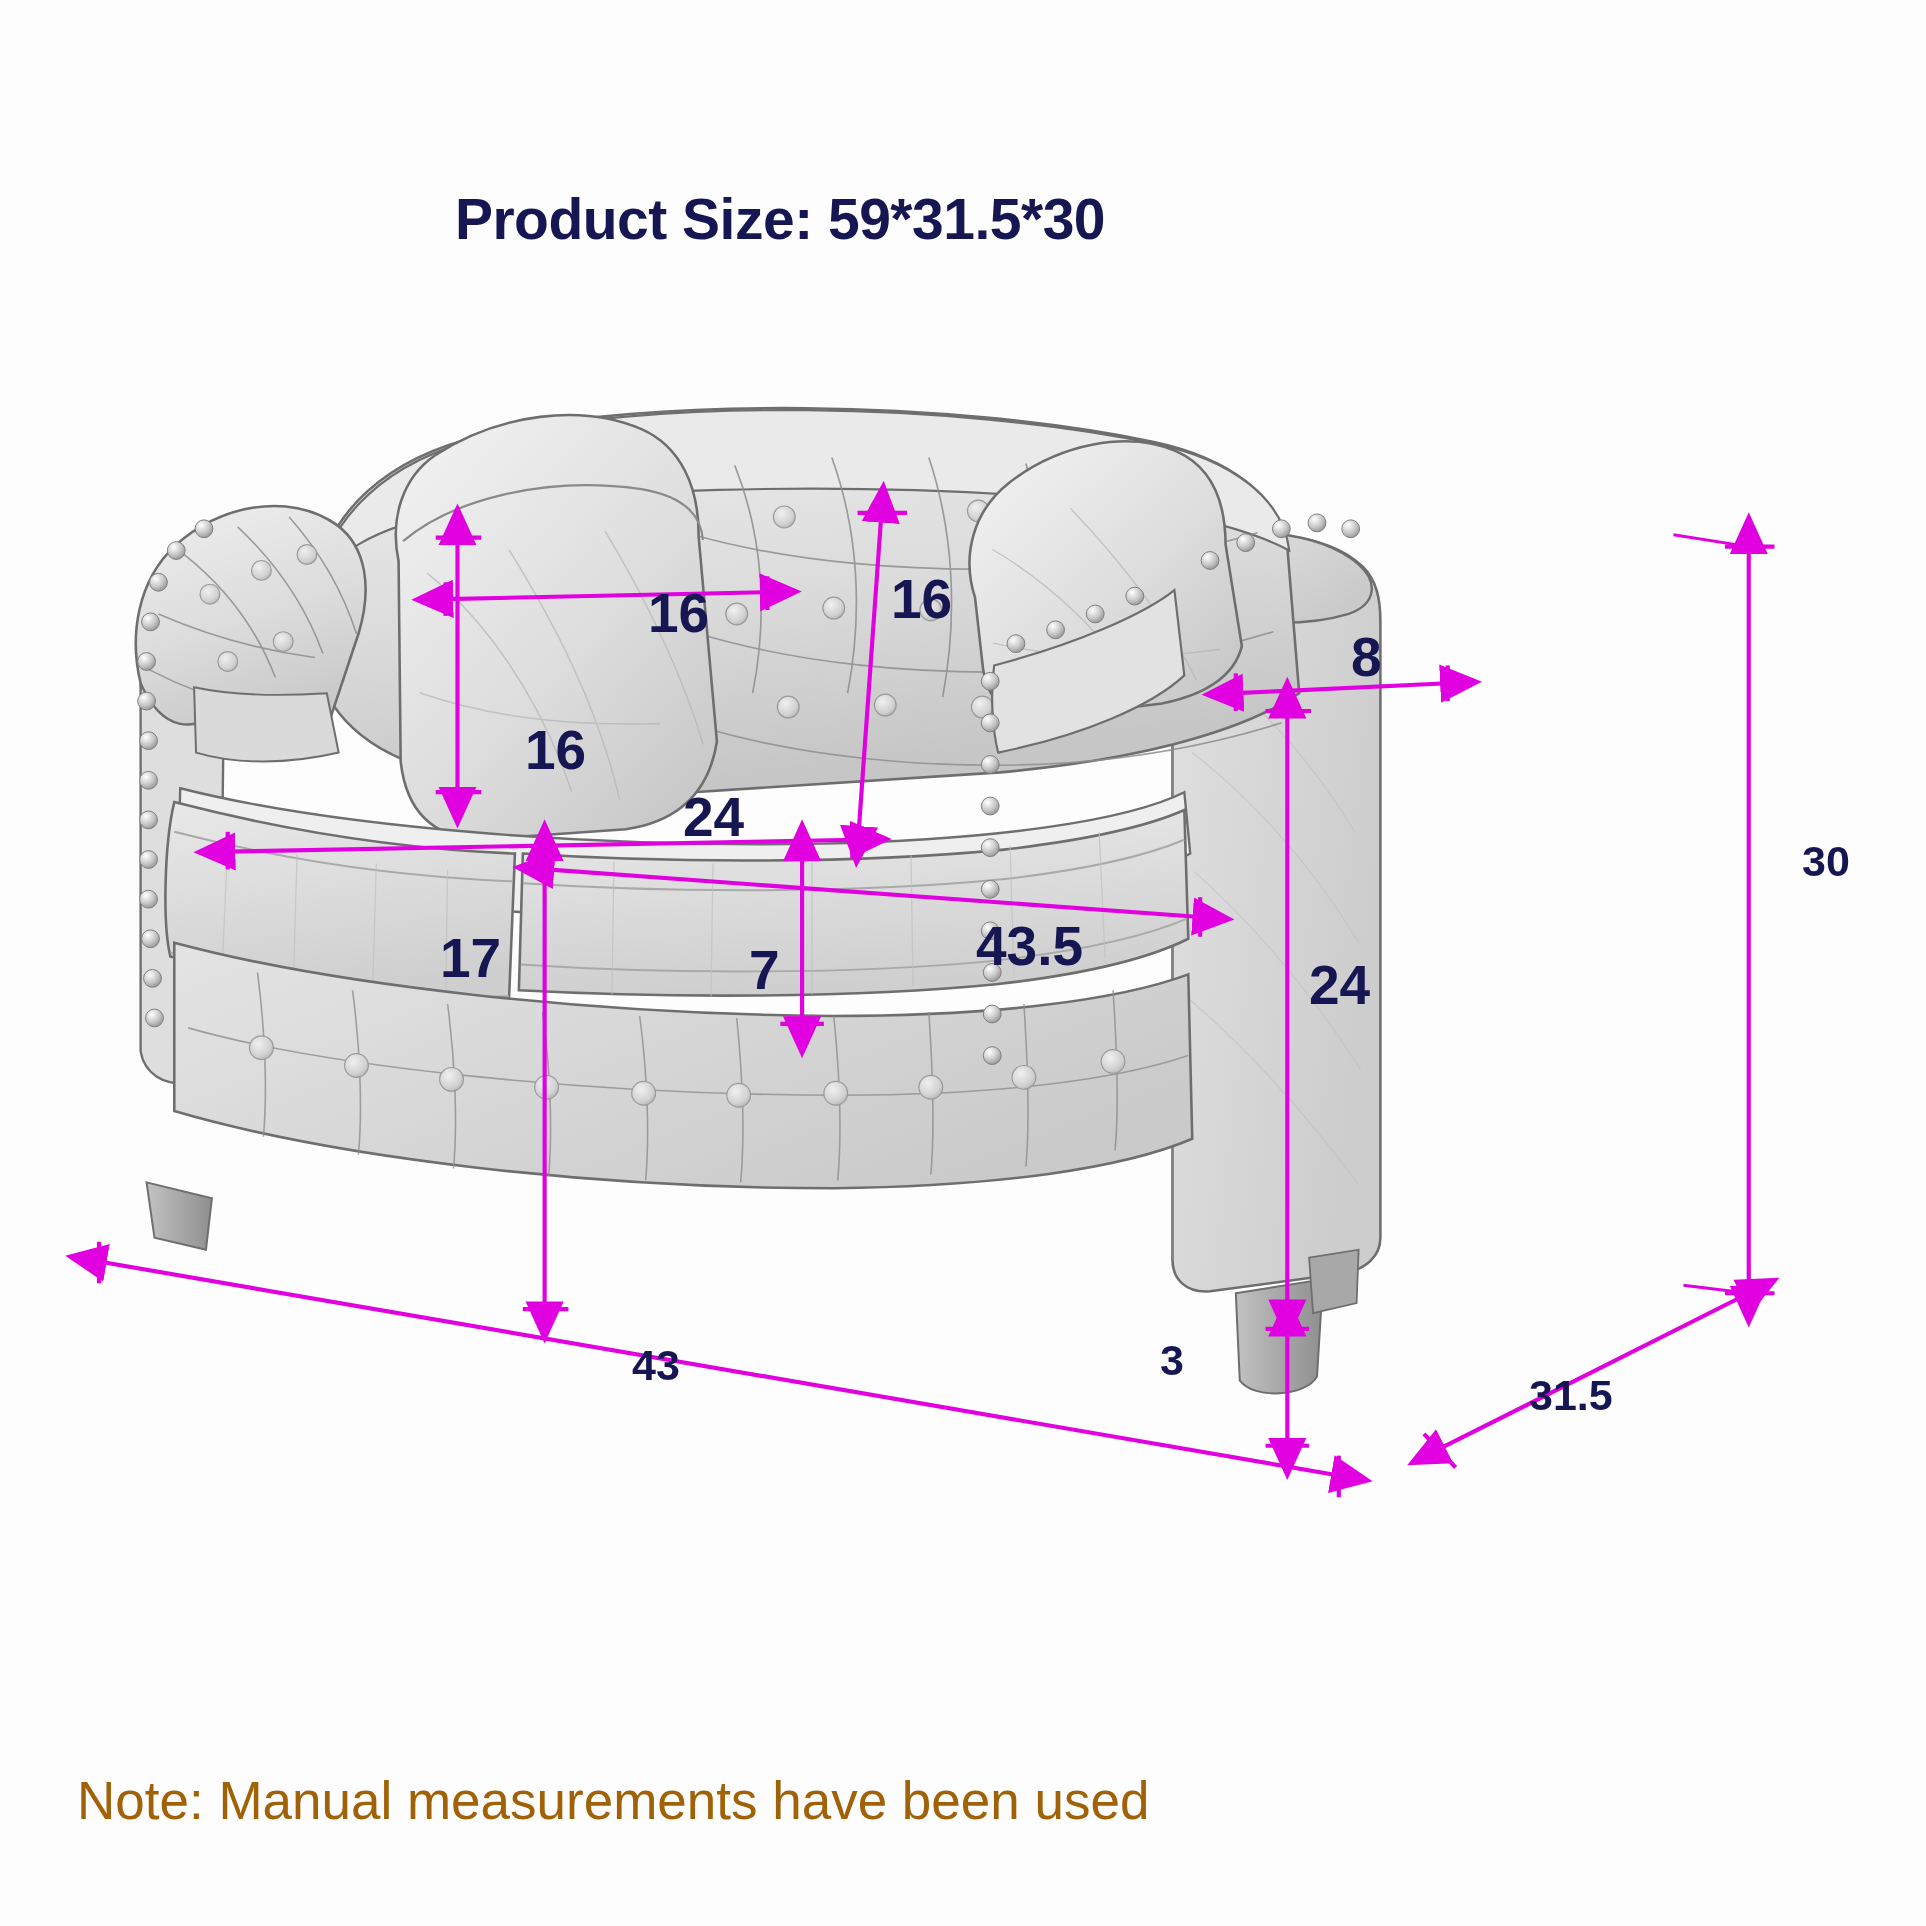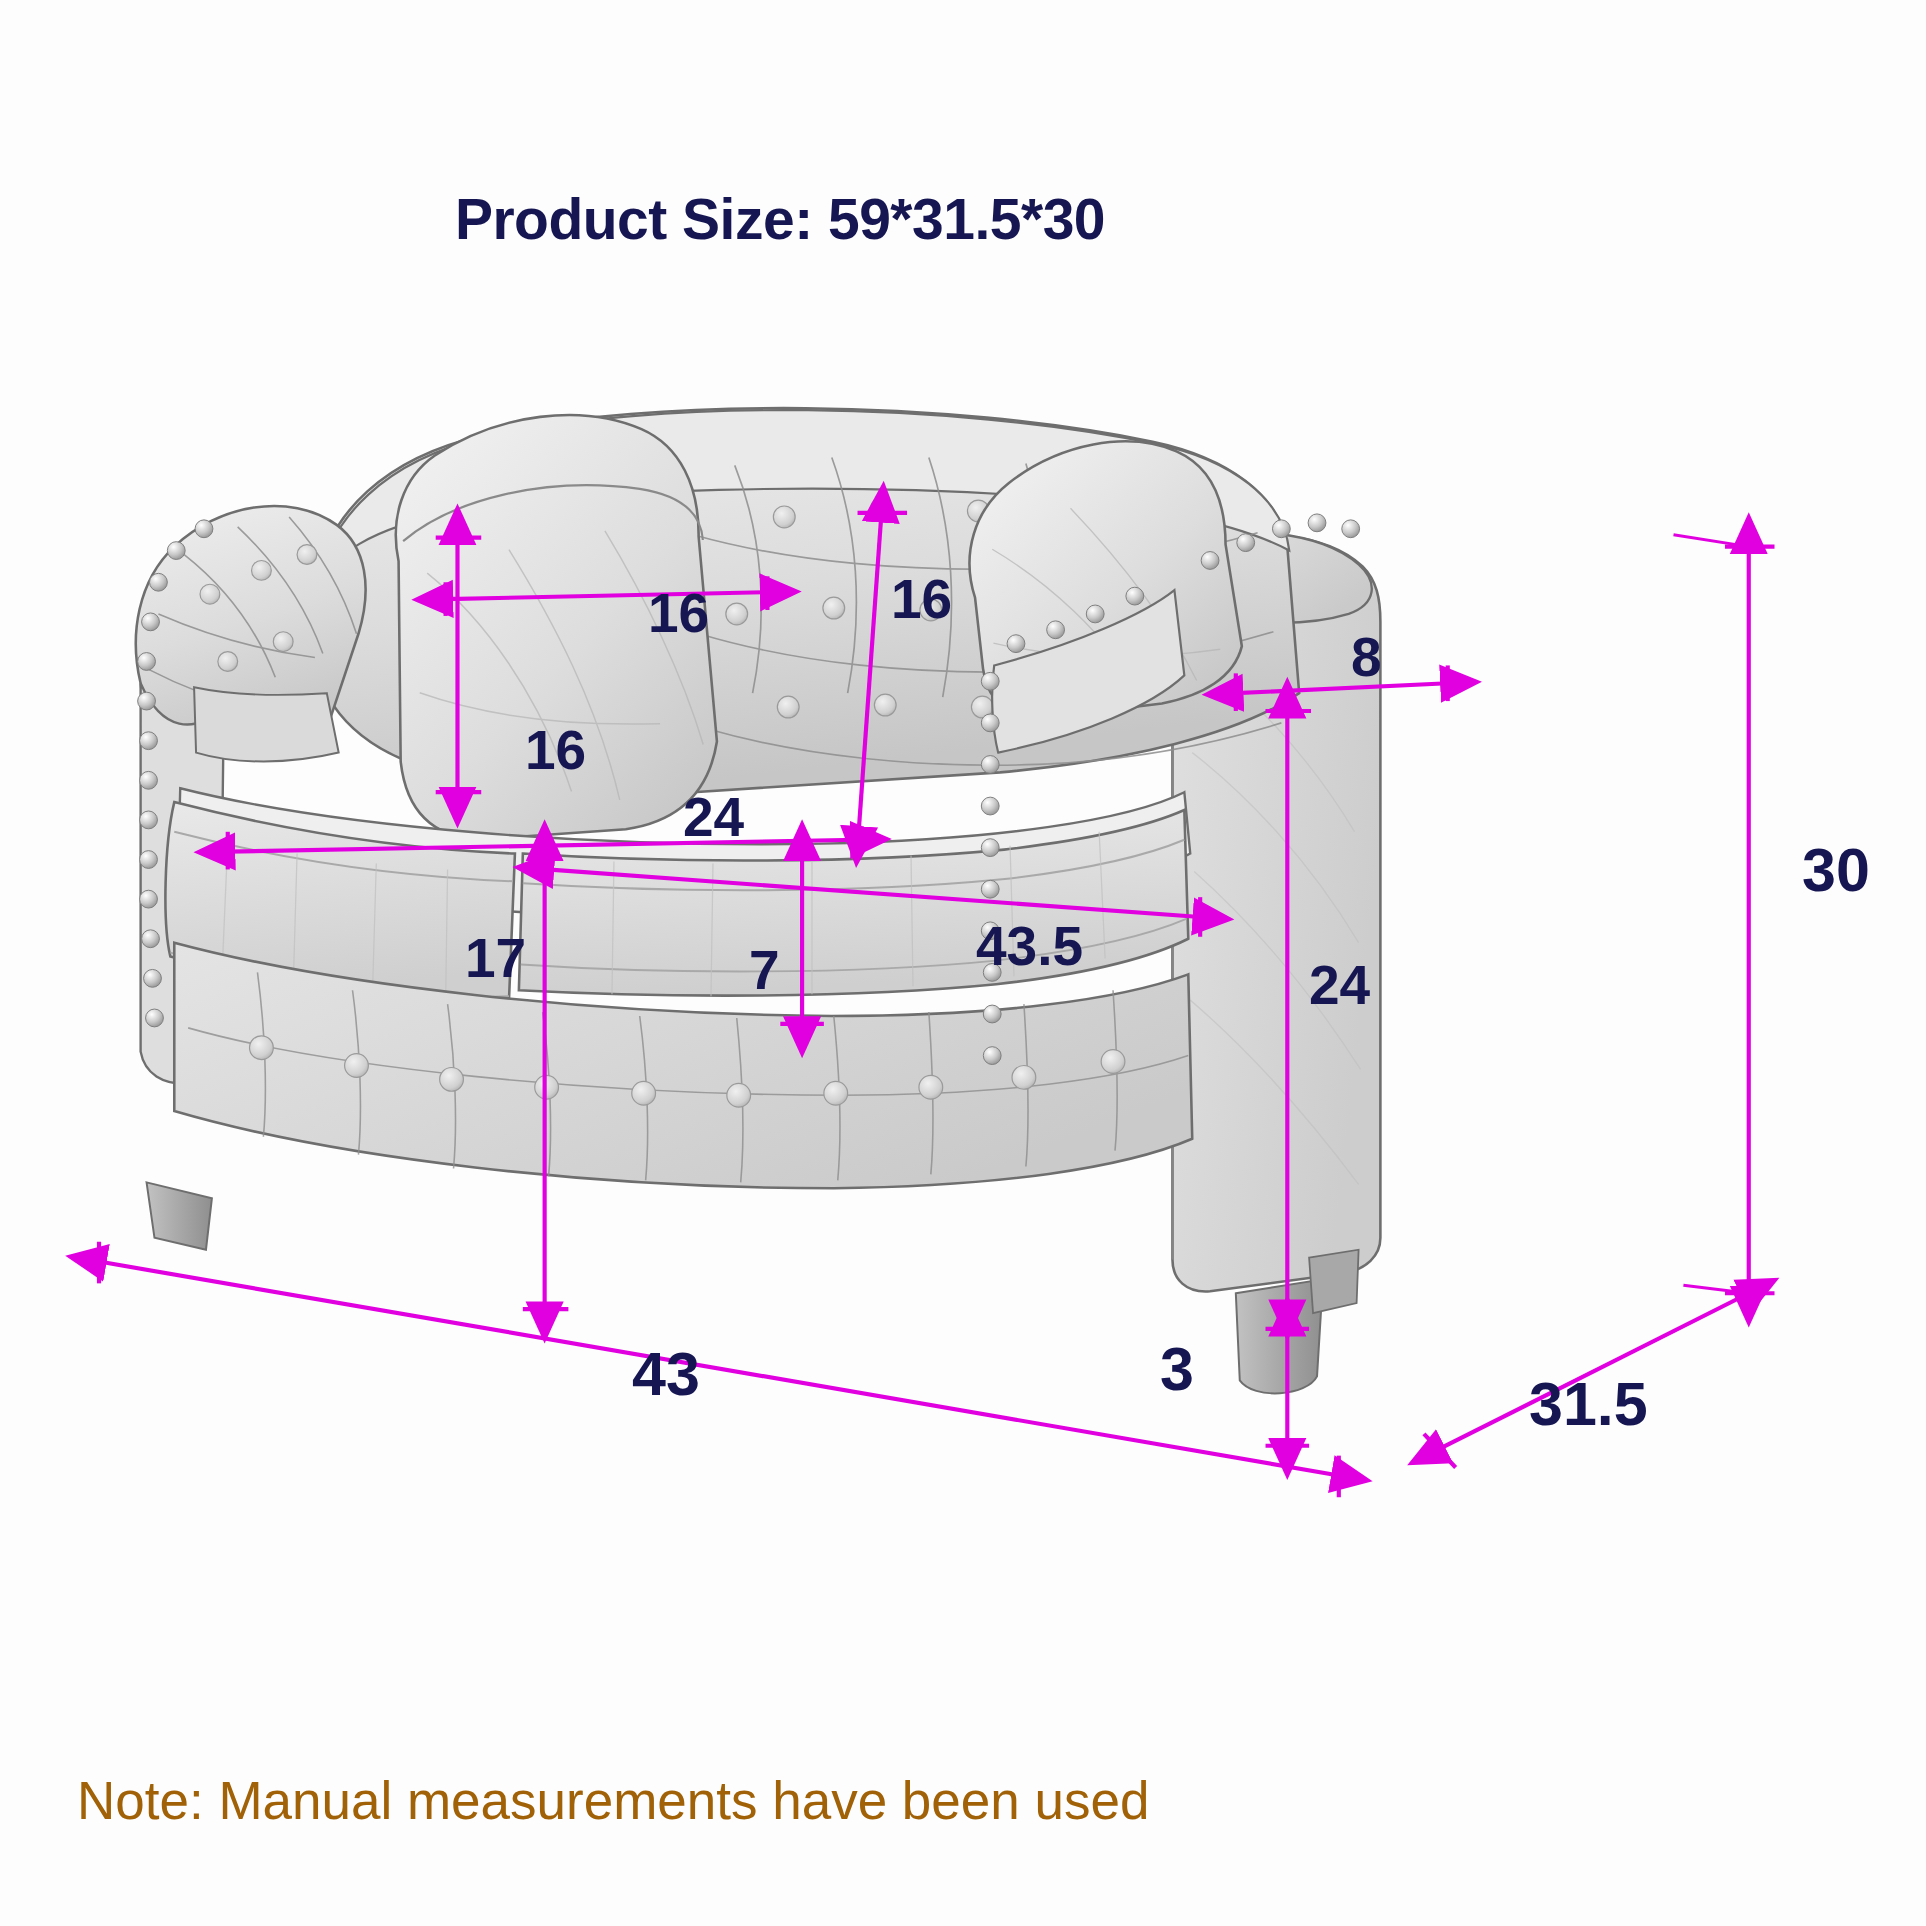--- a/index.html
+++ b/index.html
@@ -54,21 +54,21 @@
     height: 1927px;
   }
   .dim-label {
     position: absolute;
     font-size: 55px;
     font-weight: bold;
     color: #161653;
     white-space: nowrap;
     line-height: 1;
   }
-  .dim-label.big { font-size: 61px; }
+  .dim-label.big { font-size: 43px; }
 </style>
 </head>
 <body>
 
 <div id="page">
 
   <div id="title">Product Size: 59*31.5*30</div>
 
   <svg id="art" viewBox="0 0 1946 1946">
     <defs>
@@ -450,21 +450,21 @@
       </g>
     </g>
   </svg>
 
   <div class="dim-label" style="left:648px;  top:586px;">16</div>
   <div class="dim-label" style="left:525px;  top:723px;">16</div>
   <div class="dim-label" style="left:891px;  top:572px;">16</div>
   <div class="dim-label" style="left:1351px; top:630px;">8</div>
   <div class="dim-label" style="left:683px;  top:790px;">24</div>
   <div class="dim-label" style="left:1309px; top:958px;">24</div>
-  <div class="dim-label" style="left:465px;  top:931px;">17</div>
+  <div class="dim-label" style="left:440px;  top:931px;">17</div>
   <div class="dim-label" style="left:749px;  top:943px;">7</div>
   <div class="dim-label" style="left:976px;  top:919px;">43.5</div>
   <div class="dim-label big" style="left:1802px; top:840px;">30</div>
   <div class="dim-label big" style="left:632px;  top:1344px;">43</div>
   <div class="dim-label big" style="left:1160px; top:1339px;">3</div>
   <div class="dim-label big" style="left:1529px; top:1374px;">31.5</div>
 
   <div id="note1" class="note-line">Note: Manual measurements have been used</div>
 
 </div>

